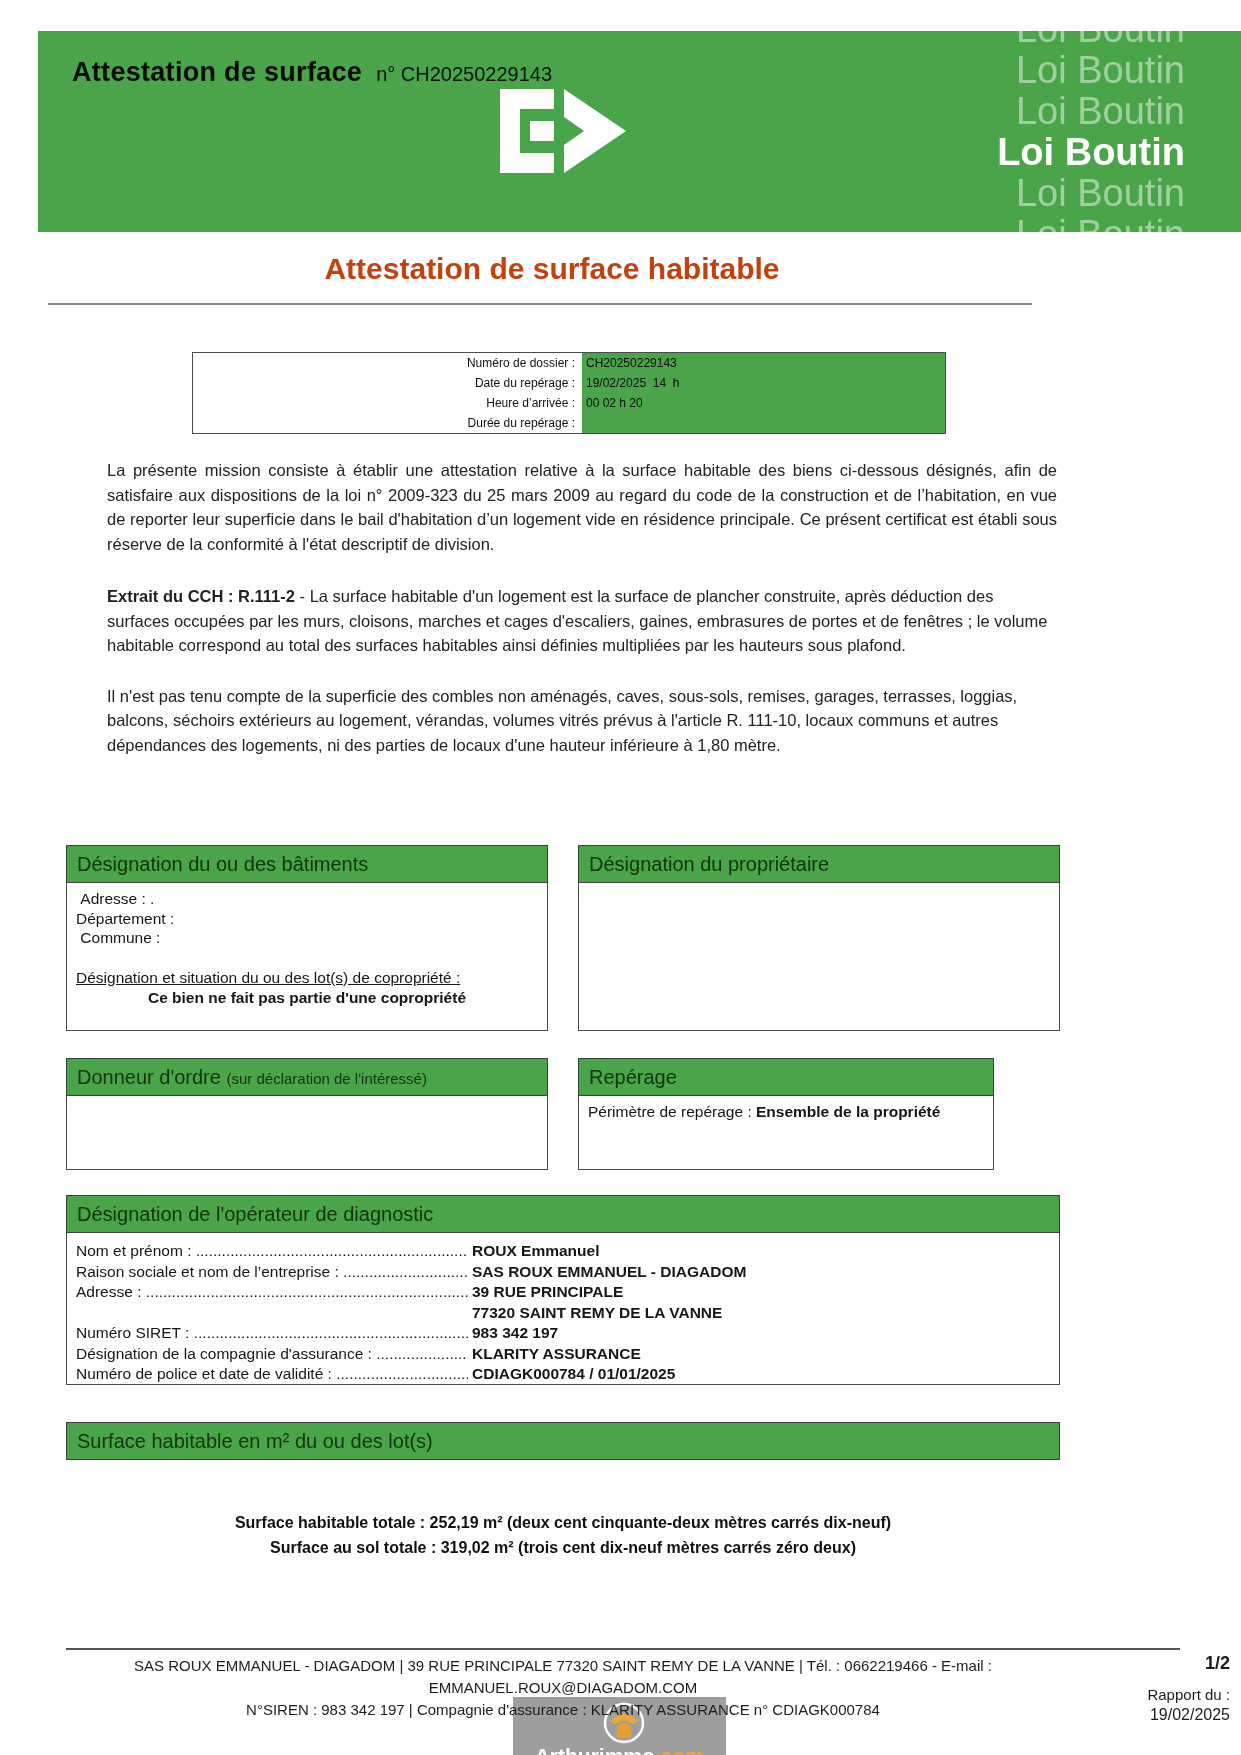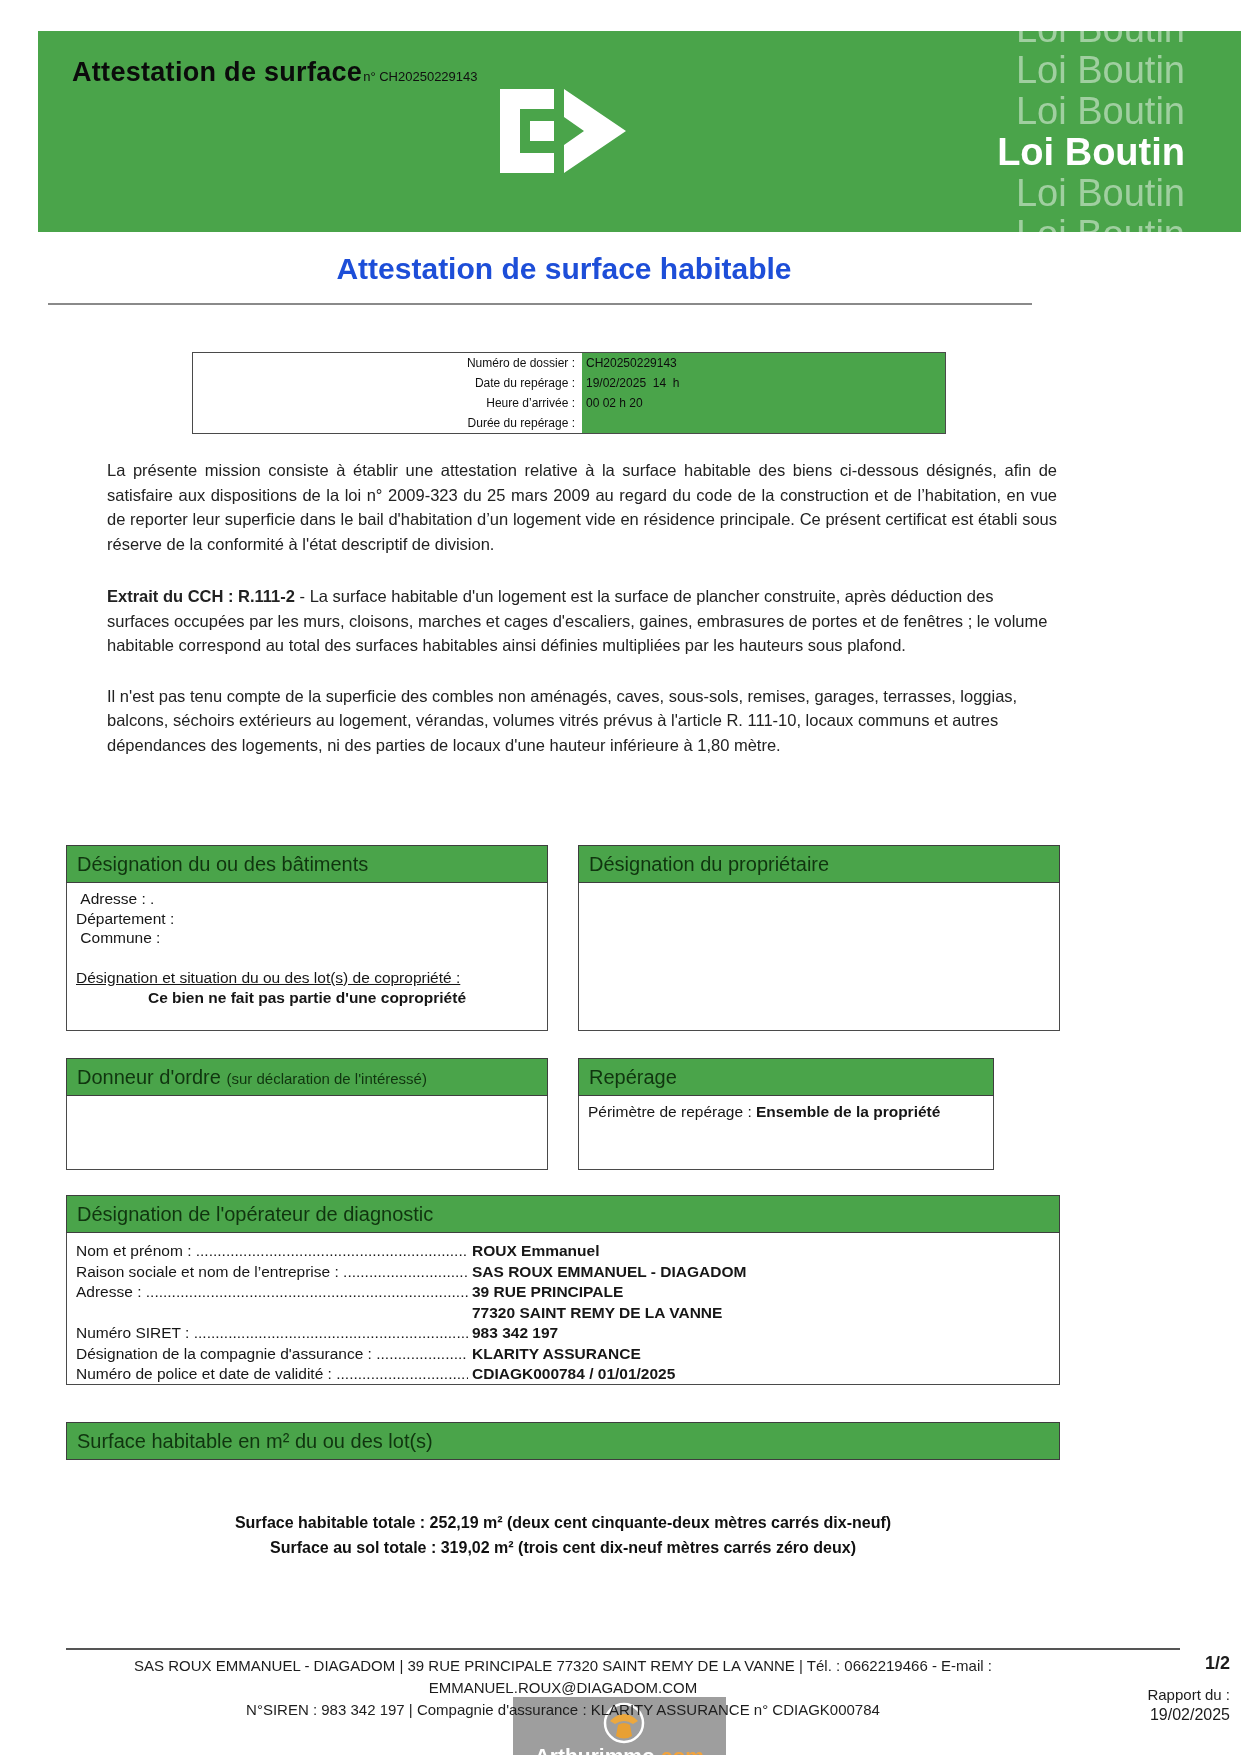--- a/index.html
+++ b/index.html
@@ -6,28 +6,28 @@
   html,body { overflow:hidden; }
   body {
     width:1241px; height:1755px; position:relative; background:#fff;
     font-family:"Liberation Sans","DejaVu Sans",sans-serif; color:#1c1c1c;
   }
   
   .banner { position:absolute; left:38px; top:31px; right:0; height:201px;
             background:var(--green); overflow:hidden; }
   .banner-title { position:absolute; left:34px; top:26px; white-space:nowrap; }
   .bt-main { font-size:27px; font-weight:bold; color:#0b0b0b; letter-spacing:.3px; }
-  .bt-num  { font-size:13px; color:#101010; margin-left:1px; }
+  .bt-num  { font-size:20px; color:#101010; margin-left:14px; }
   .arrow   { position:absolute; left:462px; top:58px; width:126px; height:84px; }
   .watermark { position:absolute; right:56px; top:-22px; text-align:right;
                font-size:38px; line-height:41px; color:rgba(255,255,255,.48); }
   .watermark .solid { color:#fff; font-weight:bold; }
   
-  .doc-title { position:absolute; top:252px; left:12px; width:1104px; text-align:center;
-               font-size:30px; font-weight:bold; color:#1d4ed8; }
+  .doc-title { position:absolute; top:252px; left:0; width:1104px; text-align:center;
+               font-size:30px; font-weight:bold; color:#c2410c; }
   .title-rule { position:absolute; top:303px; left:48px; width:984px; border-top:2px solid #8a8a8a; }
   
   .dossier { position:absolute; top:352px; left:192px; width:754px; border:1px solid #4a4a4a; background:#fff; }
   .d-row { display:flex; height:20px; font-size:12px; line-height:20px;justify-content:center; }
   .d-label { width:389px; text-align:right; padding-right:7px; color:#111; flex:none; }
   .d-val { flex:1; background:var(--green); padding-left:4px; color:#0d0d0d; white-space:pre; }
   
   .intro { position:absolute; top:458px; left:107px; width:950px; font-size:16.5px;
            line-height:24.5px; color:#222; }
   .intro .p1 { text-align:justify; }

